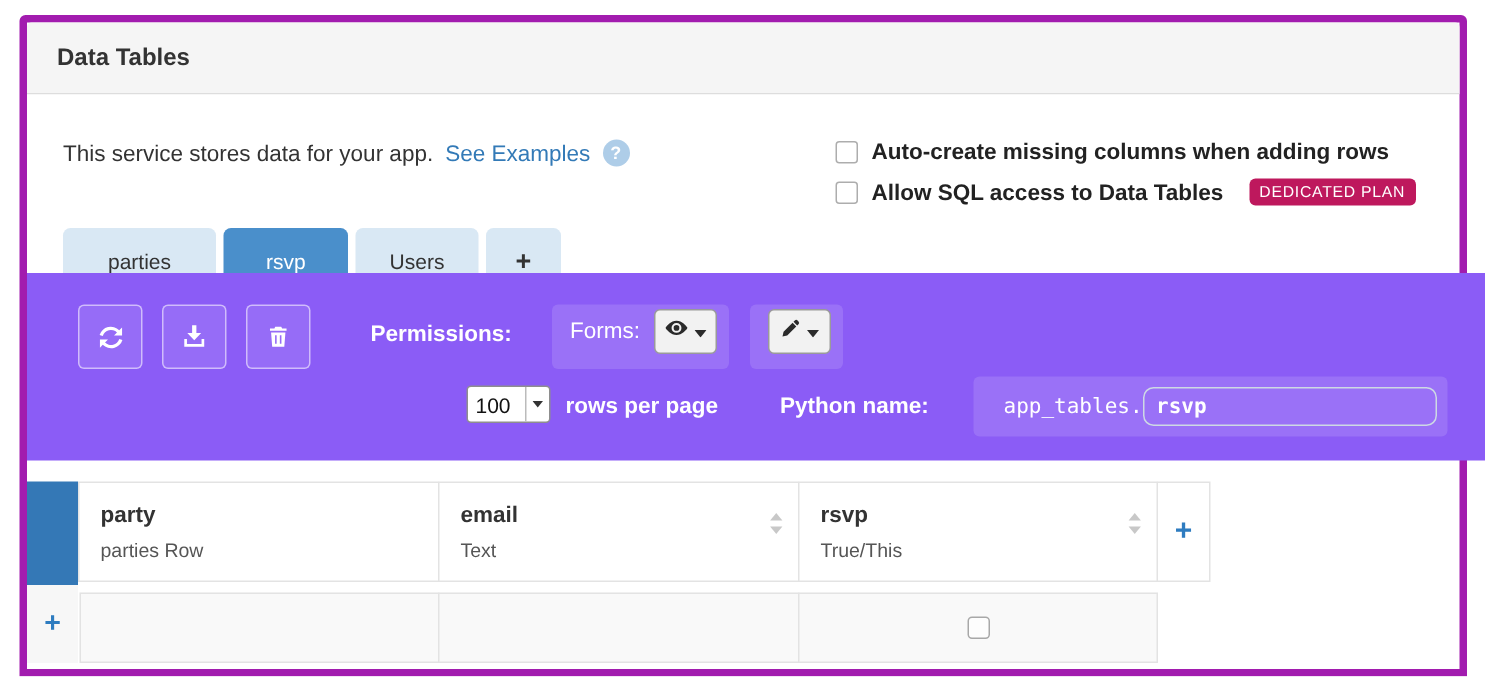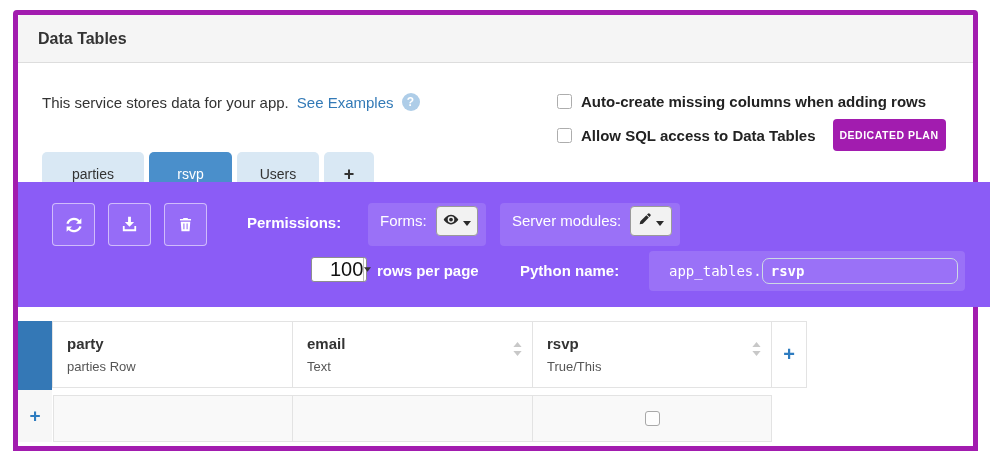--- a/index.html
+++ b/index.html
@@ -13,43 +13,43 @@
   
   .intro{position:absolute;left:24px;top:78px;font-size:15px;display:flex;align-items:center;gap:8px;white-space:nowrap;}
   .link{color:#337ab7;text-decoration:none;cursor:pointer;}
   .help-circle{width:18px;height:18px;border-radius:50%;background:#aecde8;color:#fff;font-weight:bold;
          font-size:12px;display:flex;align-items:center;justify-content:center;cursor:pointer;}
   
   .settings{position:absolute;left:539px;top:78px;display:flex;flex-direction:column;gap:9px;}
   .chk-row{display:flex;align-items:center;gap:9px;white-space:nowrap;}
   .chk{width:13px;height:13px;border:1px solid #adadad;border-radius:2.5px;background:#fff;cursor:pointer;flex:none;}
   .chk-label{font-size:15px;font-weight:bold;color:#222;}
-  .badge{display:inline-block;margin-left:8px;background:#a21caf;color:#fff;font-size:10.5px;font-weight:bold;
-         letter-spacing:.5px;padding:10px 7px;border-radius:4px;vertical-align:2px;}
+  .badge{display:inline-block;margin-left:8px;background:#be185d;color:#fff;font-size:10.5px;font-weight:normal;
+         letter-spacing:.5px;padding:3px 7px;border-radius:4px;vertical-align:2px;}
   
   .tabs{position:absolute;left:24px;top:137px;display:flex;gap:5px;}
   .tab{height:44px;line-height:44px;text-align:center;font-size:14px;color:#333;background:#d9e8f4;
        border-radius:5px 5px 0 0;cursor:pointer;}
   .tab.t0{width:102px;text-align:center;} .tab.t1{width:83px;} .tab.t2{width:82px;} .tab.t3{width:50px;font-size:18px;font-weight:bold;}
   .tab.active{background:#4a8fcb;color:#fff;}
   
   .band{position:absolute;left:0;top:167px;width:984px;height:125px;background:#8b5cf6;}
   .tool-btn{position:absolute;top:21px;width:43px;height:43px;background:rgba(255,255,255,.10);
         border:1px solid rgba(255,255,255,.55);border-radius:4px;box-sizing:border-box;cursor:pointer;
         display:flex;align-items:center;justify-content:center;}
   .tool-btn svg{display:block;}
   .band-label{position:absolute;color:#fff;font-weight:bold;font-size:15px;white-space:nowrap;}
   .group{position:absolute;top:21px;height:43px;background:rgba(255,255,255,.13);border-radius:4px;
         display:inline-flex;align-items:center;gap:9px;padding:0 8px 8px 12px;box-sizing:border-box;color:#fff;font-size:15px;white-space:nowrap;}
   .white-btn{width:42px;height:30px;background:#f2f2f2;border:1px solid #9a9a9a;border-radius:4px;box-sizing:border-box;
         display:flex;align-items:center;justify-content:center;gap:4px;cursor:pointer;}
   
   .select{position:absolute;left:293px;top:75px;width:56px;height:25px;background:#fff;border:1px solid #8e8e8e;
         border-radius:3px;box-sizing:border-box;display:flex;align-items:center;cursor:pointer;}
-  .select .val{flex:1;padding-left:18px;font-size:20px;color:#111;}
+  .select .val{flex:1;padding-left:5px;font-size:14px;color:#111;}
   .select .caret-box{width:15px;height:100%;border-left:1px solid #bbb;display:flex;align-items:center;justify-content:center;}
   .py-panel{position:absolute;left:631px;top:69px;width:316px;height:40px;background:rgba(255,255,255,.13);
         border-radius:4px;display:flex;align-items:center;padding:0 7px 0 20px;box-sizing:border-box;gap:0;}
   .mono{font-family:"DejaVu Sans Mono",monospace;}
   .py-prefix{color:#fff;font-size:14px;}
   .py-input{flex:1;height:26px;background:transparent;border:1.5px solid #cdd9e4;border-radius:7px;
         color:#fff;font-weight:bold;font-size:14px;padding:0 8px;outline:none;box-sizing:border-box;}
   
   .thead{position:absolute;left:34px;top:306px;display:flex;}
   .th{position:relative;height:67px;background:#fff;border:1px solid #e3e3e3;box-sizing:border-box;margin-right:-1px;
@@ -146,21 +146,20 @@
           </span>
           <span>
             <svg width="8" height="5" viewBox="0 0 8 5">
                 <path d="M0 0h8L4 5z" fill="#2b2b2b"></path>
               </svg>
           </span>
         </span>
       </div>
 
       <div class="group" style="left:482px">
-        <span>Server modules:</span>
         <span class="white-btn">
           <span>
             <svg width="14" height="14" viewBox="0 0 16 16">
               <path fill="#2b2b2b" d="M11.3 1.9a1.5 1.5 0 0 1 2.1 0l.7.7a1.5 1.5 0 0 1 0 2.1l-1 1-2.8-2.8zM9.6 3.6l2.8 2.8-6.9 6.9-3.6.8.8-3.6z"></path>
             </svg>
           </span>
           <span>
             <svg width="8" height="5" viewBox="0 0 8 5">
                 <path d="M0 0h8L4 5z" fill="#2b2b2b"></path>
               </svg>

